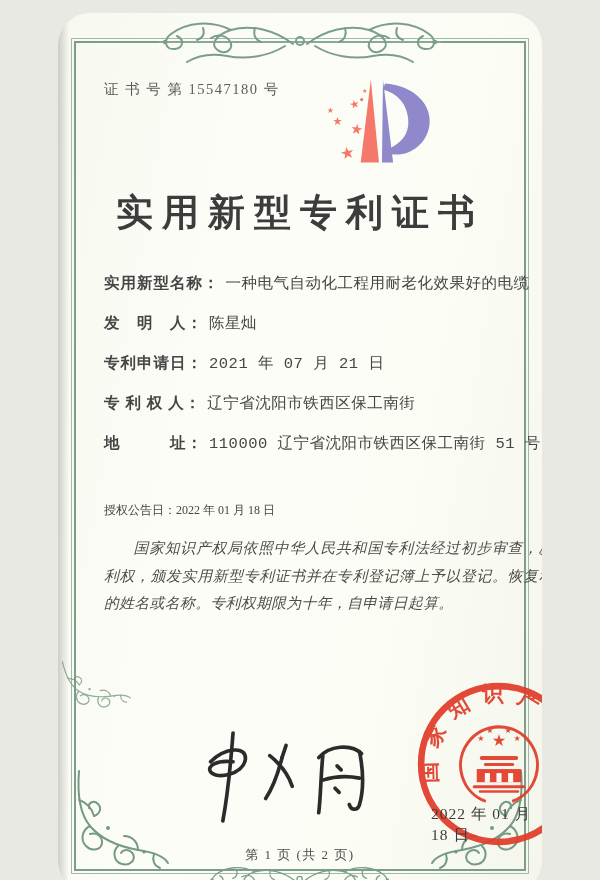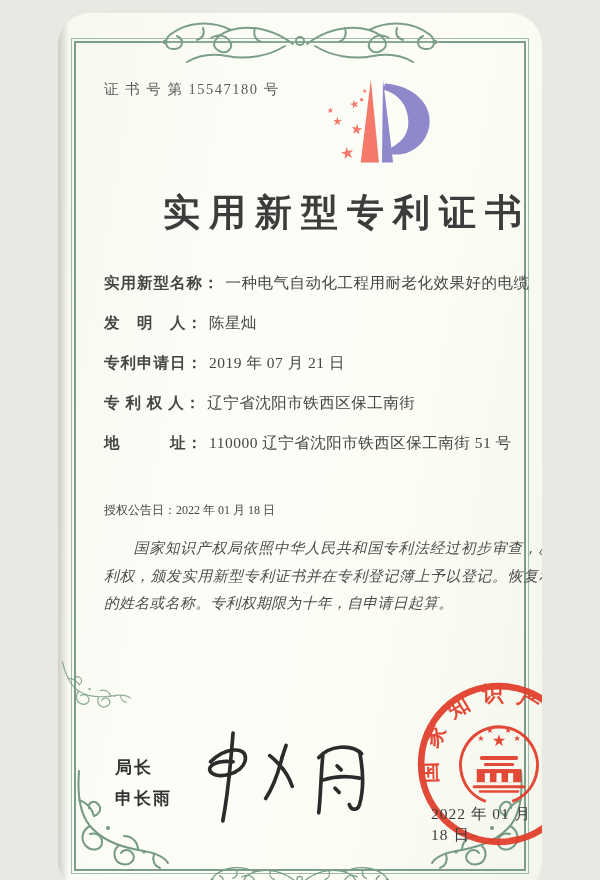--- a/index.html
+++ b/index.html
@@ -19,26 +19,26 @@
   .orn-br{right:16px;bottom:22px;}
   .orn-bl{left:16px;bottom:22px;transform:scaleX(-1);}
   .orn-edge{left:10px;top:636px;transform:scaleX(-1) rotate(18deg);opacity:.8;}
 
   .cert-no{position:absolute;left:46px;top:67px;font-size:14.5px;letter-spacing:1.5px;color:#5b5b5b;}
   .logo{position:absolute;left:246px;top:58px;width:162px;height:102px;}
   .qr{position:absolute;left:494px;top:66px;width:76px;height:76px;}
   .qr svg{width:100%;height:100%;fill:#474747;}
 
   .title{position:absolute;left:0;width:100%;top:175px;text-align:center;
-    font-size:37px;font-weight:700;letter-spacing:9px;color:#3c3c3c;padding-left:47px;}
+    font-size:37px;font-weight:700;letter-spacing:9px;color:#3c3c3c;}
 
   .fields{position:absolute;left:46px;top:250px;width:514px;font-size:15.5px;line-height:40px;color:#454545;}
   .field-row{white-space:nowrap;height:40px;}
   .field-row .lb{letter-spacing:1px;font-weight:bold;}
-  .field-row .val{margin-left:6px;letter-spacing:.5px;}
+  .field-row .val{margin-left:6px;letter-spacing:.5px;font-family:Liberation Mono, monospace;}
   .grant-row{position:absolute;left:46px;top:489px;width:514px;font-size:12px;color:#454545;}
   .grant-no{position:absolute;left:244px;top:0;}
 
   .legal{position:absolute;left:46px;top:522px;width:512px;font-size:14.8px;line-height:1.86;
     color:#4c4c4c;text-align:justify;font-style:italic;letter-spacing:.4px;}
   .legal p{margin:0;text-indent:2em;}
 
   .signer{position:absolute;left:57px;top:739px;font-size:17px;font-weight:700;
     line-height:31px;color:#323232;letter-spacing:2px;}
   .signature{position:absolute;left:118px;top:710px;width:212px;height:102px;}
@@ -367,42 +367,38 @@
   <div class="title">实用新型专利证书</div>
 
   <div class="fields">
     <div class="field-row">
       <span class="lb">实用新型名称：</span><span class="val">一种电气自动化工程用耐老化效果好的电缆</span>
     </div>
     <div class="field-row">
       <span class="lb">发　明　人：</span><span class="val">陈星灿</span>
     </div>
     <div class="field-row">
-      <span class="lb">专利申请日：</span><span class="val">2019 年 07 月 21 日</span>
+      <span class="lb">专利申请日：</span><span class="val">2021 年 07 月 21 日</span>
     </div>
     <div class="field-row">
       <span class="lb">专 利 权 人：</span><span class="val">辽宁省沈阳市铁西区保工南街</span>
     </div>
     <div class="field-row">
       <span class="lb">地　　　址：</span><span class="val">110000 辽宁省沈阳市铁西区保工南街 51 号</span>
     </div>
   </div>
 
   <div class="grant-row">
     <span><span class="lb">授权公告日：</span><span class="val">2022 年 01 月 18 日</span></span>
   </div>
 
   <div class="legal">
     <p>国家知识产权局依照中华人民共和国专利法经过初步审查，决定授予专利权，颁发实用新型专利证书并在专利登记簿上予以登记。恢复和专利权人的姓名或名称。专利权期限为十年，自申请日起算。</p>
   </div>
 
-  <div class="signer">
-    <div>局长</div>
-    <div>申长雨</div>
-  </div>
 
   <svg class="signature" viewBox="0 0 200 100" fill="none" stroke="#2b2b2b" stroke-width="3.6" stroke-linecap="round">
     <path d="M 30,38 C 44,24 66,22 64,36 C 62,50 36,56 30,48 C 26,42 36,36 52,38"></path>
     <path d="M 52,10 C 50,34 48,64 42,96"></path>
     <path d="M 104,22 C 102,28 101,31 100,34"></path>
     <path d="M 100,34 C 96,50 92,62 84,74"></path>
     <path d="M 88,32 C 98,40 106,50 110,62"></path>
     <path d="M 136,34 C 146,22 168,20 178,30"></path>
     <path d="M 140,32 C 138,52 138,72 136,88"></path>
     <path d="M 176,28 C 180,48 180,66 176,80 C 174,86 168,86 166,80"></path>
@@ -433,13 +429,14 @@
       <rect x="72" y="95" width="5" height="9" fill="#fdfdf8"></rect>
       <rect x="83.5" y="95" width="5" height="9" fill="#fdfdf8"></rect>
       <rect x="95" y="95" width="5" height="9" fill="#fdfdf8"></rect>
       <rect x="60" y="107" width="52" height="3" rx="1.5"></rect>
       <rect x="66" y="112" width="40" height="2.5" rx="1.2"></rect>
     </g>
   </svg>
 
   <div class="seal-date">2022 年 01 月 18 日</div>
 
+  <div class="footer">第 1 页 (共 2 页)</div>
 </div>
 
 </body></html>

